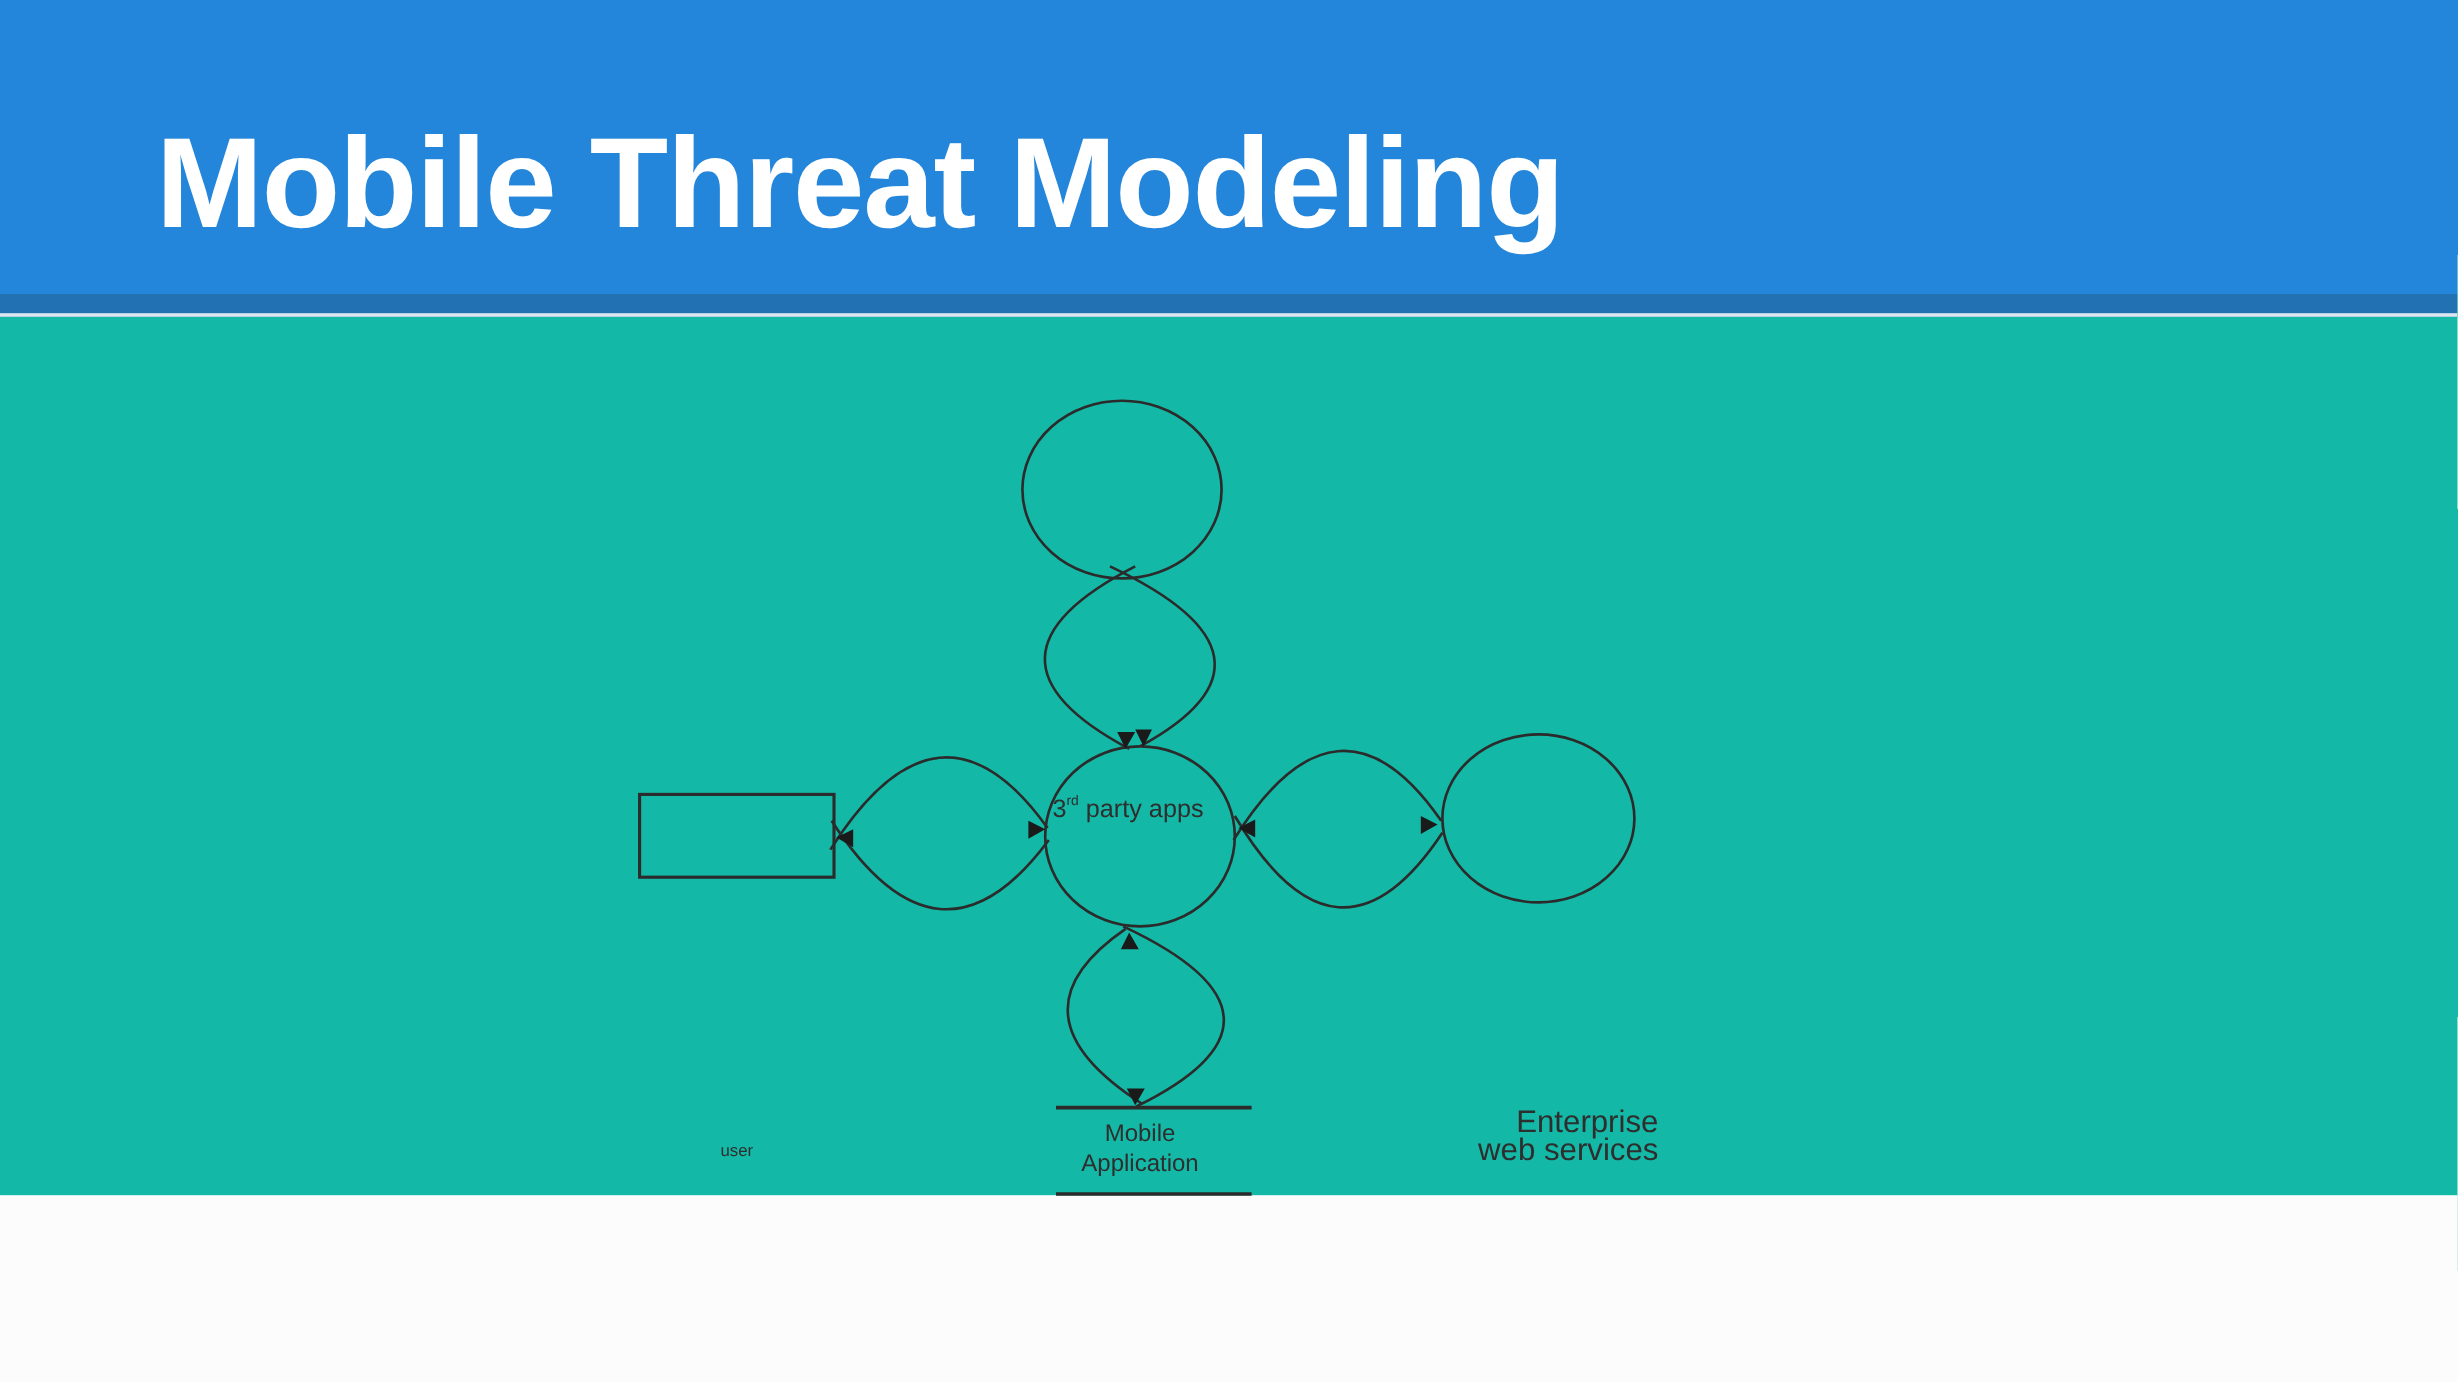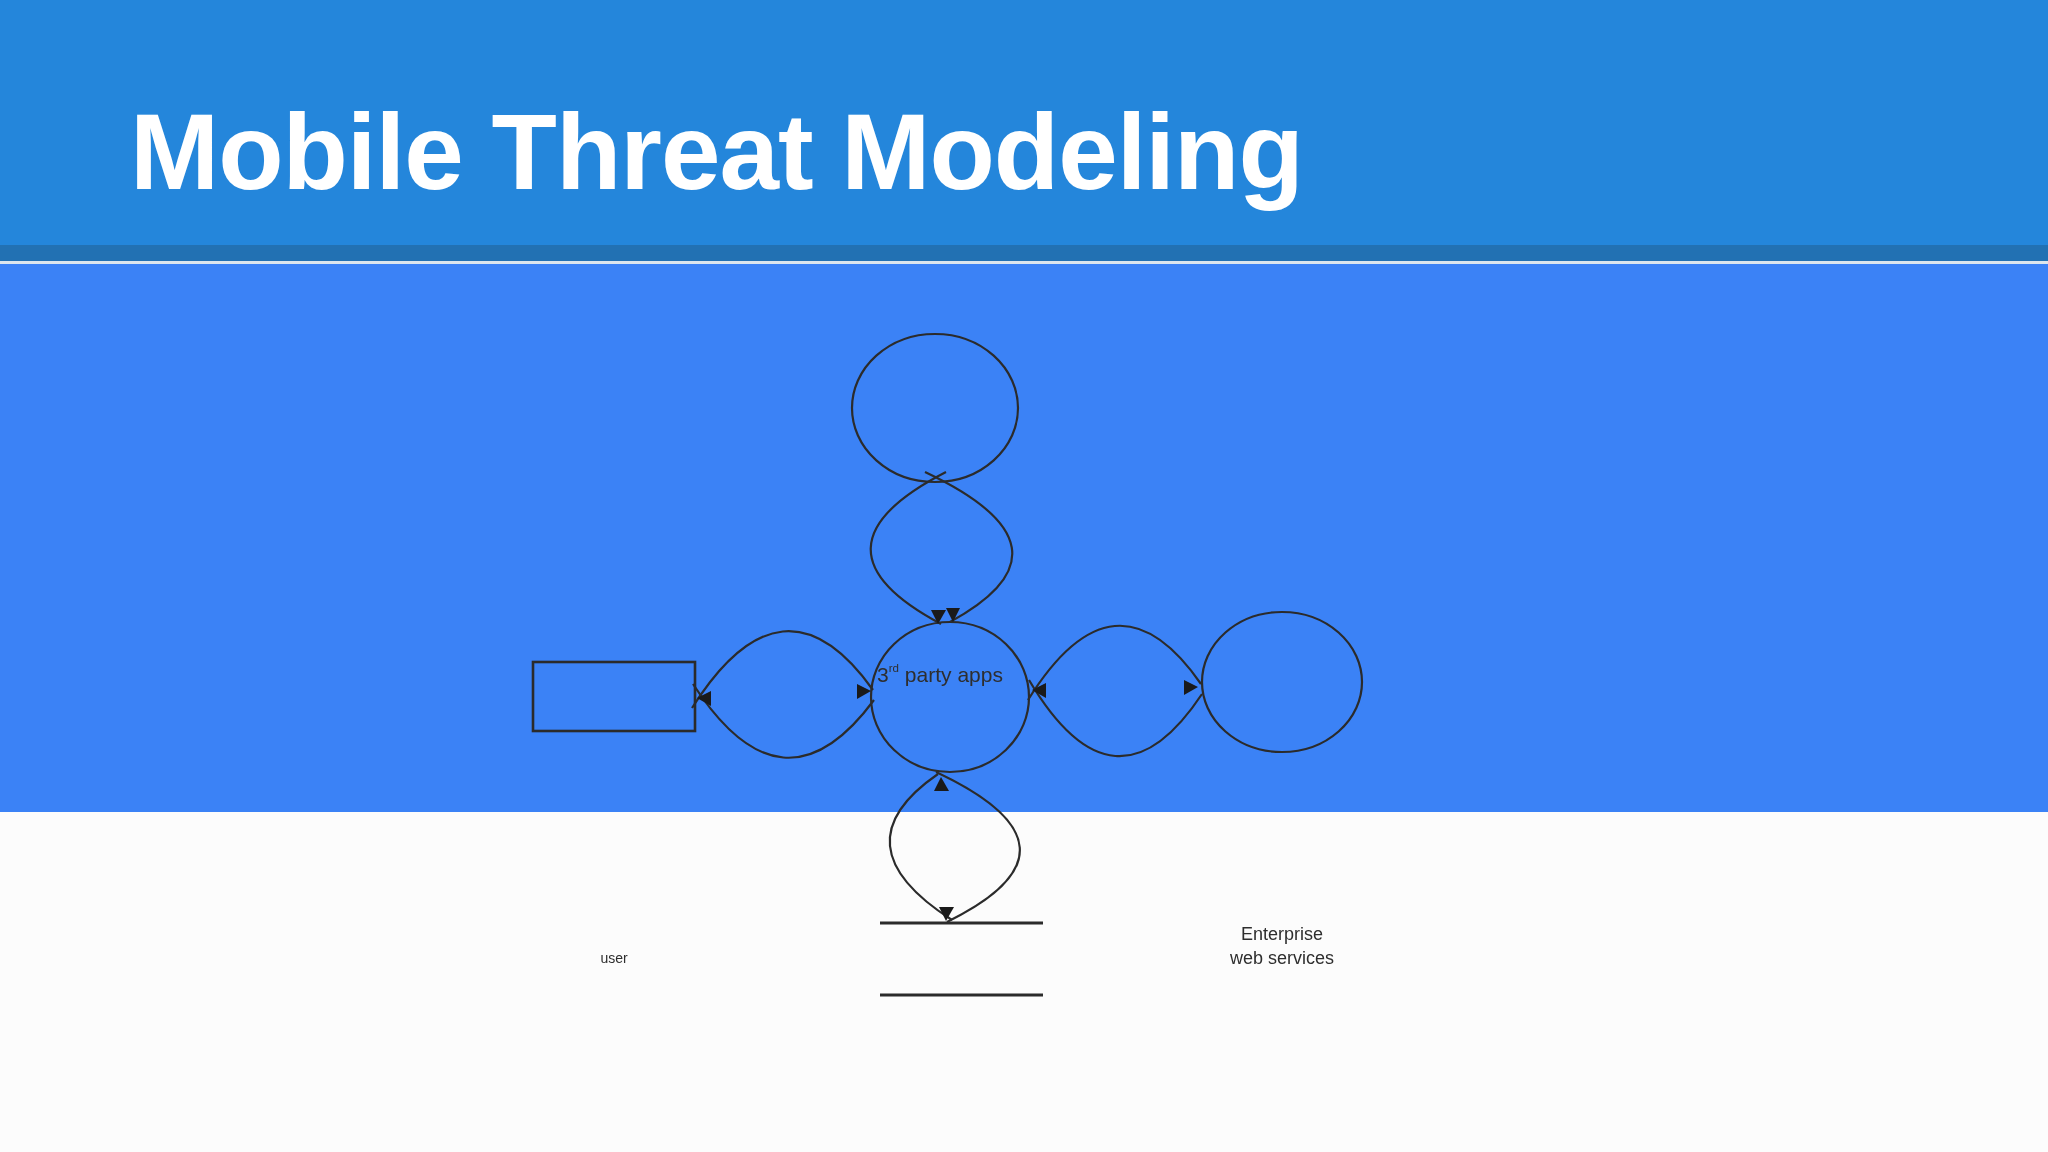--- a/index.html
+++ b/index.html
@@ -7,22 +7,22 @@
     padding: 0;
     width: 2048px;
     height: 1152px;
     overflow: hidden;
     background: #fcfcfc;
     font-family: "Liberation Sans", sans-serif;
   }
   .stage {
     position: relative;
     width: 2048px;
-    height: 812px;
-    background: #3b82f6;
+    height: 996px;
+    background: #14b8a6;
   }
   .banner {
     position: absolute;
     left: 0; top: 0;
     width: 100%;
     height: 245px;
     background: #2486db;
   }
   .banner-strip {
     position: absolute;
@@ -58,21 +58,21 @@
   }
   .node-label {
     position: absolute;
     color: #2e2e2e;
     text-align: center;
     white-space: nowrap;
   }
   .lbl-third-party { left: 840px; top: 394px; width: 200px; font-size: 21px; line-height: 24px; }
   .lbl-third-party sup { font-size: 0.55em; position: relative; top: -0.15em; }
   .lbl-mobile-app  { left: 850px; top: 669px; width: 200px; font-size: 20px; line-height: 25px; }
-  .lbl-enterprise  { left: 1182px; top: 658px; width: 200px; font-size: 18px; line-height: 24px; }
+  .lbl-enterprise  { left: 1182px; top: 658px; width: 200px; font-size: 26px; line-height: 24px; text-align: right; }
   .lbl-user        { left: 534px; top: 683px; width: 160px; font-size: 14px; line-height: 22px; }
 </style>
 </head>
 <body>
 
 <div class="stage">
 
   <div class="banner">
     <h1 class="slide-title">Mobile Threat Modeling</h1>
   </div>
@@ -118,20 +118,24 @@
 
         <path d="M 934,791 L 949,791 L 941,777 Z"></path>
         <path d="M 939,907 L 954,907 L 946,921 Z"></path>
       </g>
     </svg>
 
     <div class="node-label lbl-third-party">
       <span>3</span><sup>rd</sup><span> party apps</span>
     </div>
 
+    <div class="node-label lbl-mobile-app">
+      <div>Mobile</div>
+      <div>Application</div>
+    </div>
 
     <div class="node-label lbl-enterprise">
       <div>Enterprise</div>
       <div>web services</div>
     </div>
 
     <div class="node-label lbl-user">user</div>
 
   </div>
 </div>

